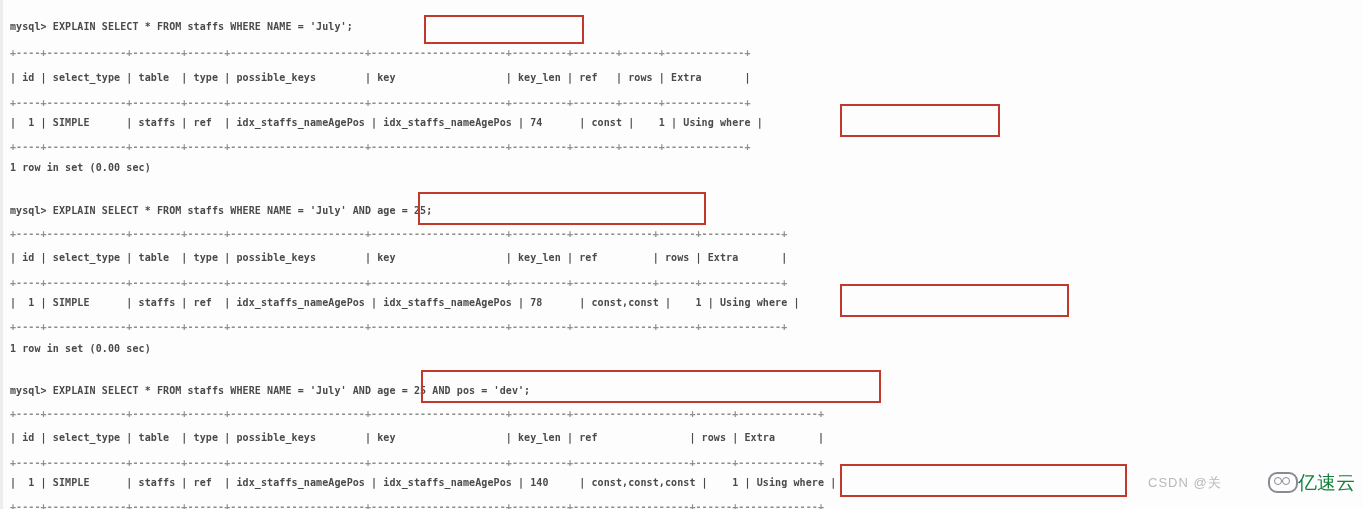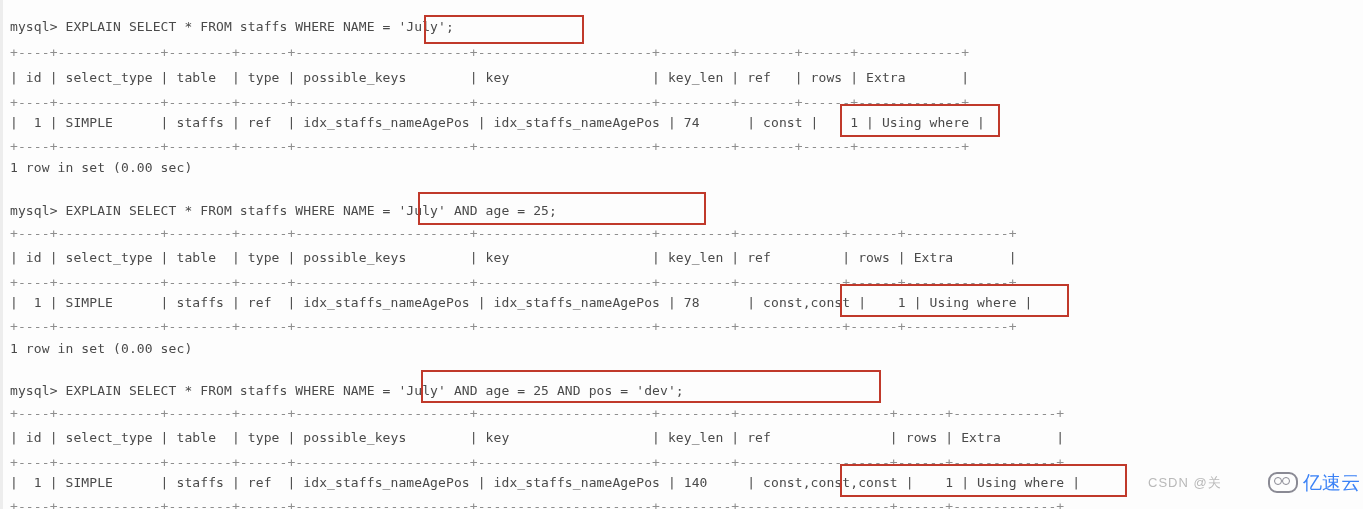--- a/index.html
+++ b/index.html
@@ -22,23 +22,24 @@
     font-family: "DejaVu Sans Mono", "Liberation Mono", monospace;
     font-size: 15.2px;
     line-height: 25.2px;
     letter-spacing: 0.1px;
   }
   .line {
     position: absolute;
     left: 10px;
     white-space: pre;
     font-family: "DejaVu Sans Mono", "Liberation Mono", monospace;
-    font-size: 13px;
+    font-size: 10px;
     line-height: 25.2px;
     color: #4a4a4a;
+    font-weight: bold;
   }
   .sep {
     color: #8e8e8e;
   }
   .hl-box {
     position: absolute;
     border: 2.5px solid #c0392b;
     box-sizing: border-box;
     pointer-events: none;
     background: transparent;
@@ -48,22 +49,21 @@
     color: #b9b9b9;
     font-family: "Liberation Sans", sans-serif;
     font-size: 13px;
     letter-spacing: 1px;
     user-select: none;
   }
   .wm-logo {
     position: absolute;
     display: flex;
     align-items: center;
-    gap: 5px;
-    color: #3b82f6;
+    color: #15803d;
     font-family: "Liberation Sans", sans-serif;
     font-size: 19px;
     user-select: none;
     text-align: center;
   }
   .wm-cloud {
     display: inline-block;
     width: 26px;
     height: 17px;
     border: 2px solid #8a8a94;

